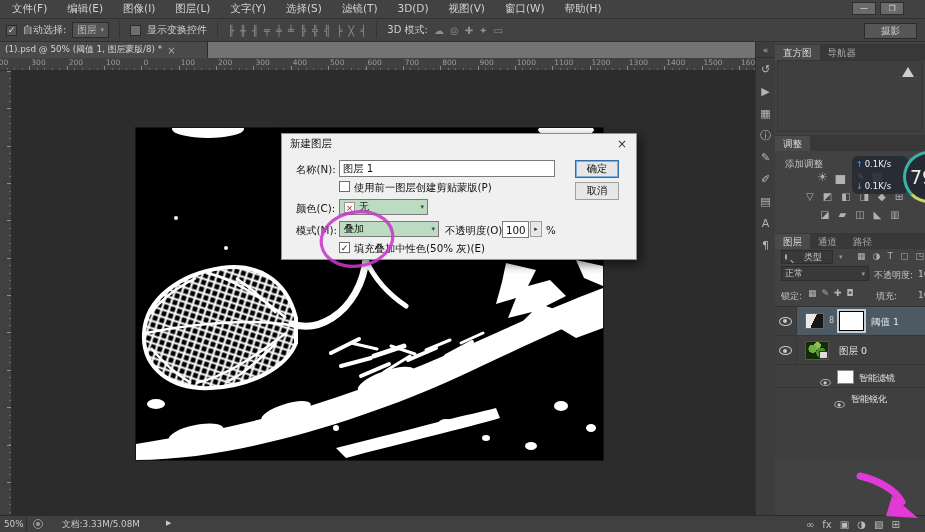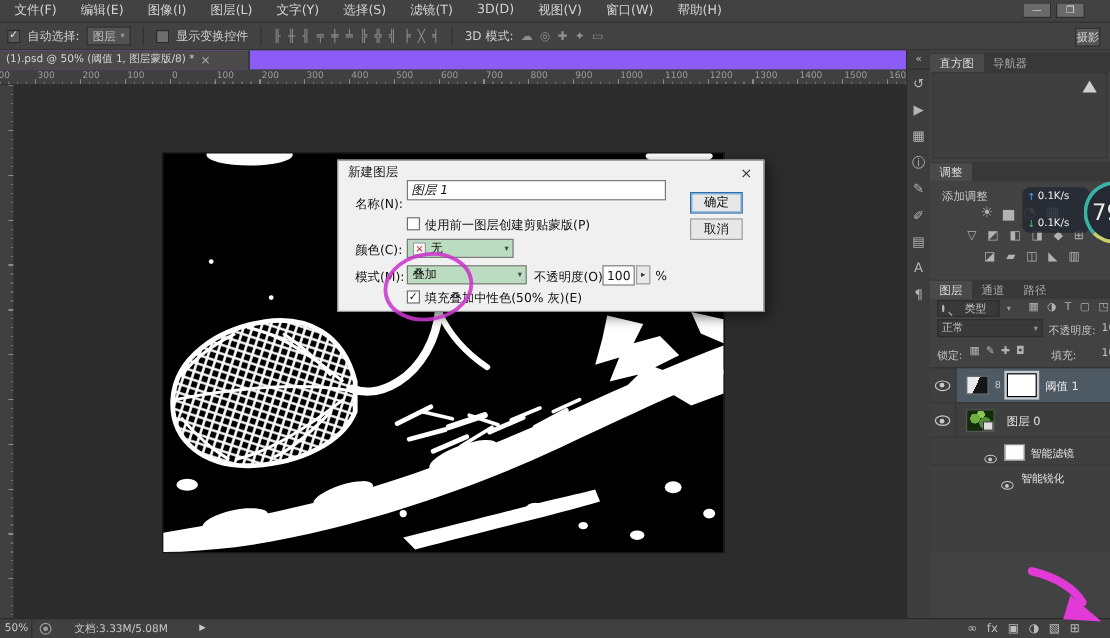--- a/index.html
+++ b/index.html
@@ -22,25 +22,25 @@
   .cb{width:11px;height:11px;background:#565656;border:1px solid #2b2b2b;font-size:9px;line-height:9px;color:#e8e8e8;
       display:inline-flex;align-items:center;justify-content:center}
   .cb.light{background:#6e6e6e}
   .opt-label{font-size:10px;color:#cfcfcf;white-space:nowrap}
   .dd{height:16px;background:#535353;border:1px solid #2b2b2b;display:inline-flex;align-items:center;gap:4px;padding:0 4px}
   .dd .dd-text{font-size:9.5px;color:#bdbdbd}
   .ddarrow{font-size:7px;color:#9a9a9a}
   .vsep{width:1px;height:16px;background:#333;margin:0 4px}
   .iconrow{display:inline-flex;gap:6px}
   .tool-ico{font-size:10px;color:#8f8f8f}
-  .ws-btn{position:absolute;right:8px;top:4px;height:16px;padding:1px 0;background:#565656;border:1px solid #2b2b2b;
+  .ws-btn{position:absolute;right:8px;top:4px;height:16px;padding:1px 16px;background:#565656;border:1px solid #2b2b2b;
           font-size:9.5px;color:#cfcfcf;display:flex;align-items:center}
 
   
-  .tabwell{position:absolute;left:0;top:42px;width:755px;height:16px;background:#8b5cf6}
+  .tabwell{position:absolute;left:0;top:42px;width:755px;height:16px;background:#737373}
   .doctab{position:absolute;left:0;top:0;height:16px;width:208px;background:#4a4a4a;border-right:1px solid #2a2a2a;
           display:flex;align-items:center;padding:0 5px;gap:5px}
   .doctab-title{font-size:8.8px;color:#d4d4d4;white-space:nowrap;overflow:hidden}
   .doctab-close{font-size:10px;color:#aaa}
 
   
   .hruler{position:absolute;left:0;top:58px;width:755px;height:13px;background:#404040;border-bottom:1px solid #2c2c2c;overflow:hidden}
   .hlabels{position:absolute;left:-8px;top:0;display:flex}
   .rcell{flex:0 0 37.35px;width:37.35px;font-size:7.5px;color:#9c9c9c;line-height:10px;padding-left:2px}
   .hticks{position:absolute;left:-8px;right:0;bottom:0;height:4px;
@@ -463,21 +463,21 @@
       </div>
   </div>
 
   <div class="dialog">
     <div class="dlg-title">
       <span>新建图层</span>
       <span class="dlg-close">×</span>
     </div>
 
     <span class="dlg-label" style="left:14px;top:29px">名称(N):</span>
-    <input class="txt" style="left: 57px; top: 16px; width: 216px; height: 17px; font-style: italic;" value="图层 1">
+    <input class="txt" style="left: 57px; top: 26px; width: 216px; height: 17px;" value="图层 1">
     <div class="dbtn primary" style="left:293px;top:26px">确定</div>
     <div class="dbtn" style="left:293px;top:48px">取消</div>
 
     <span class="dchk" style="left:57px;top:47px"></span>
     <span class="dlg-label" style="left:72px;top:47px">使用前一图层创建剪贴蒙版(P)</span>
 
     <span class="dlg-label" style="left:14px;top:68px">颜色(C):</span>
     <div class="ddl" style="left:57px;top:65px;width:89px">
       <span class="xbox">×</span>
       <span class="ddl-txt">无</span>

